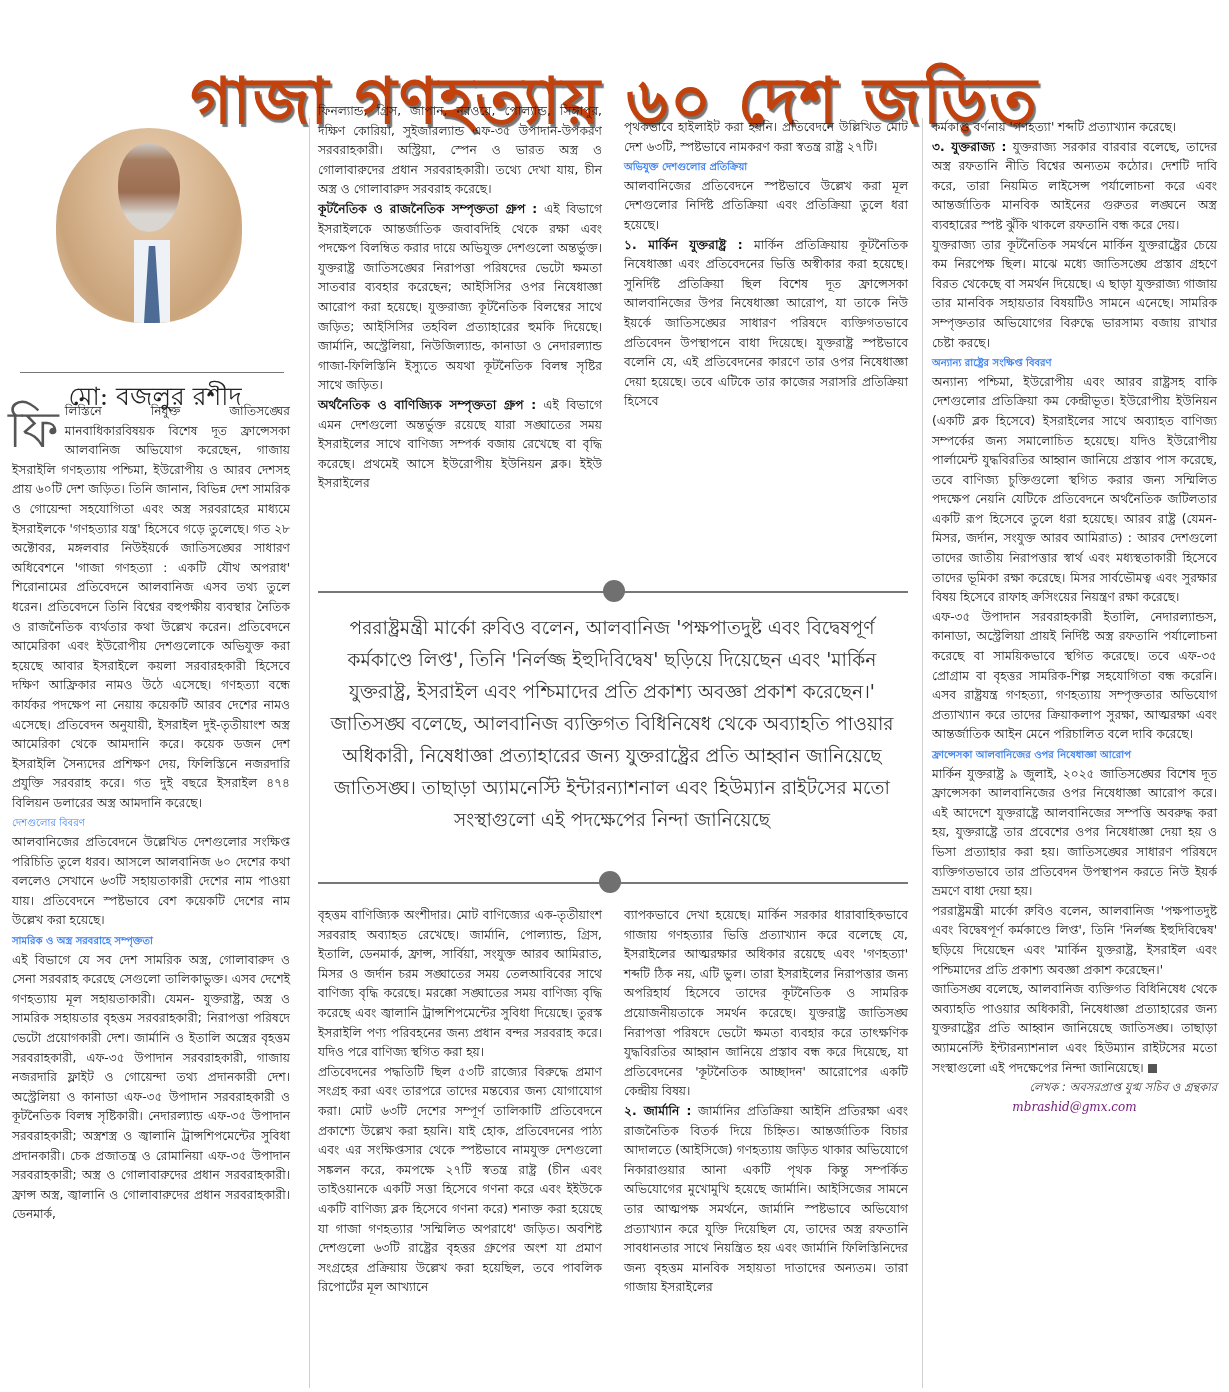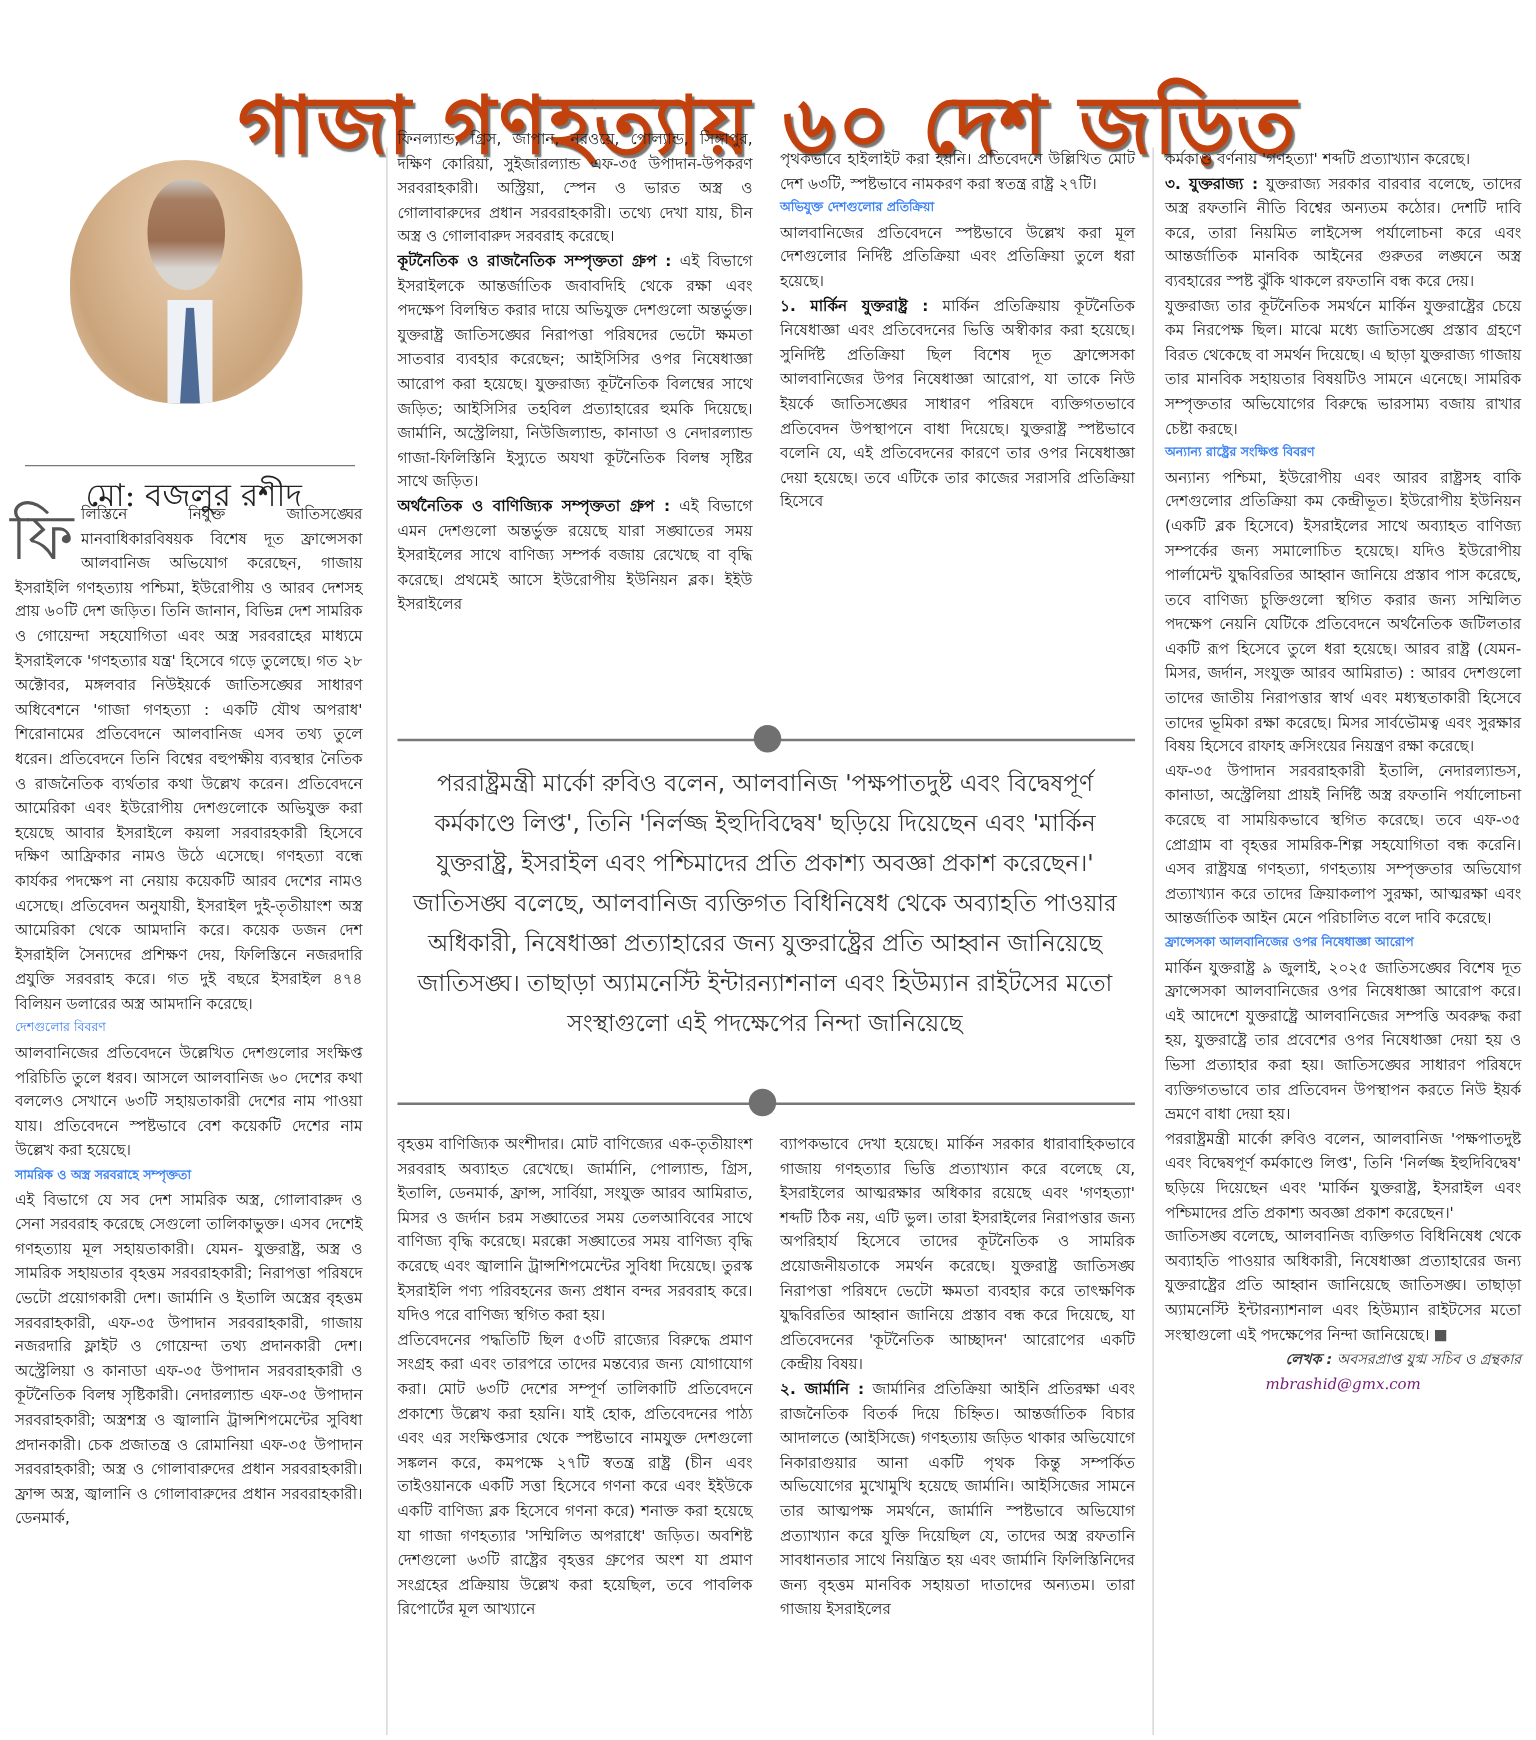--- a/index.html
+++ b/index.html
@@ -60,21 +60,21 @@
   }
   .pullquote-dot {
     position: absolute; width: 22px; height: 22px; border-radius: 50%; background: #707070;
   }
   .pullquote {
     position: absolute; left: 326px; top: 612px; width: 572px; text-align: center;
     font-family: "DejaVu Sans", sans-serif; font-size: 18.6px; line-height: 32px; color: #333;
   }
   .col-divider { position: absolute; width: 1px; background: #cfcfcf; }
   .byline { text-align: right; font-style: italic; font-size: 11.5px; color: #333; }
-  .byline b { font-weight: bold; }
+  .byline b { font-weight: normal; }
   .email { text-align: center; font-style: italic; font-family: "DejaVu Serif", serif; font-size: 12px; color: #701a75; }
   .end-square { display: inline-block; width: 9px; height: 9px; background: #555; margin-left: 4px; vertical-align: -1px; }
 </style>
 </head>
 <body>
 
 <h1 class="headline">গাজা গণহত্যায় ৬০ দেশ জড়িত</h1>
 
 <div class="photo">
   <div class="face"></div>

